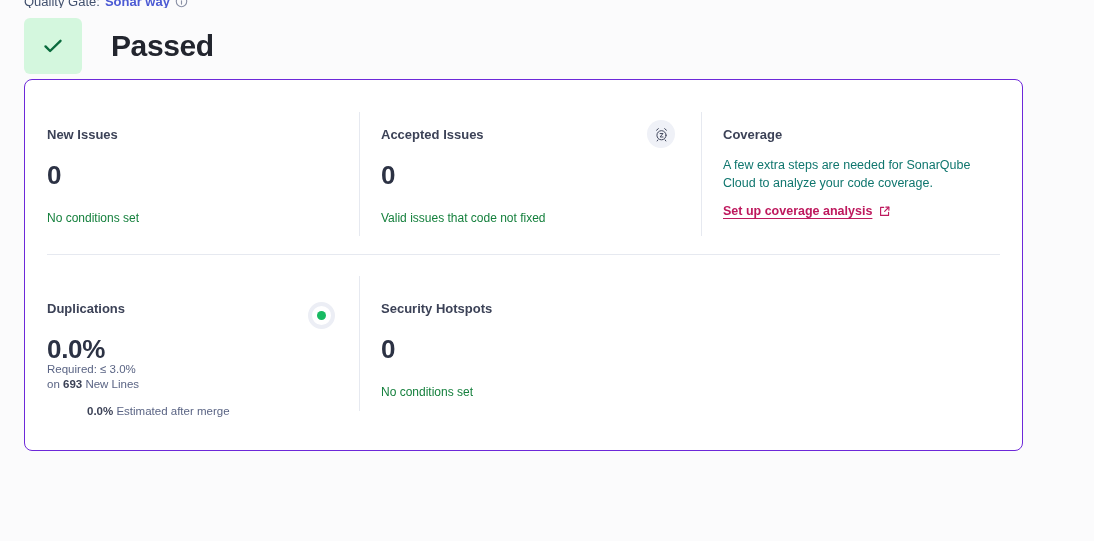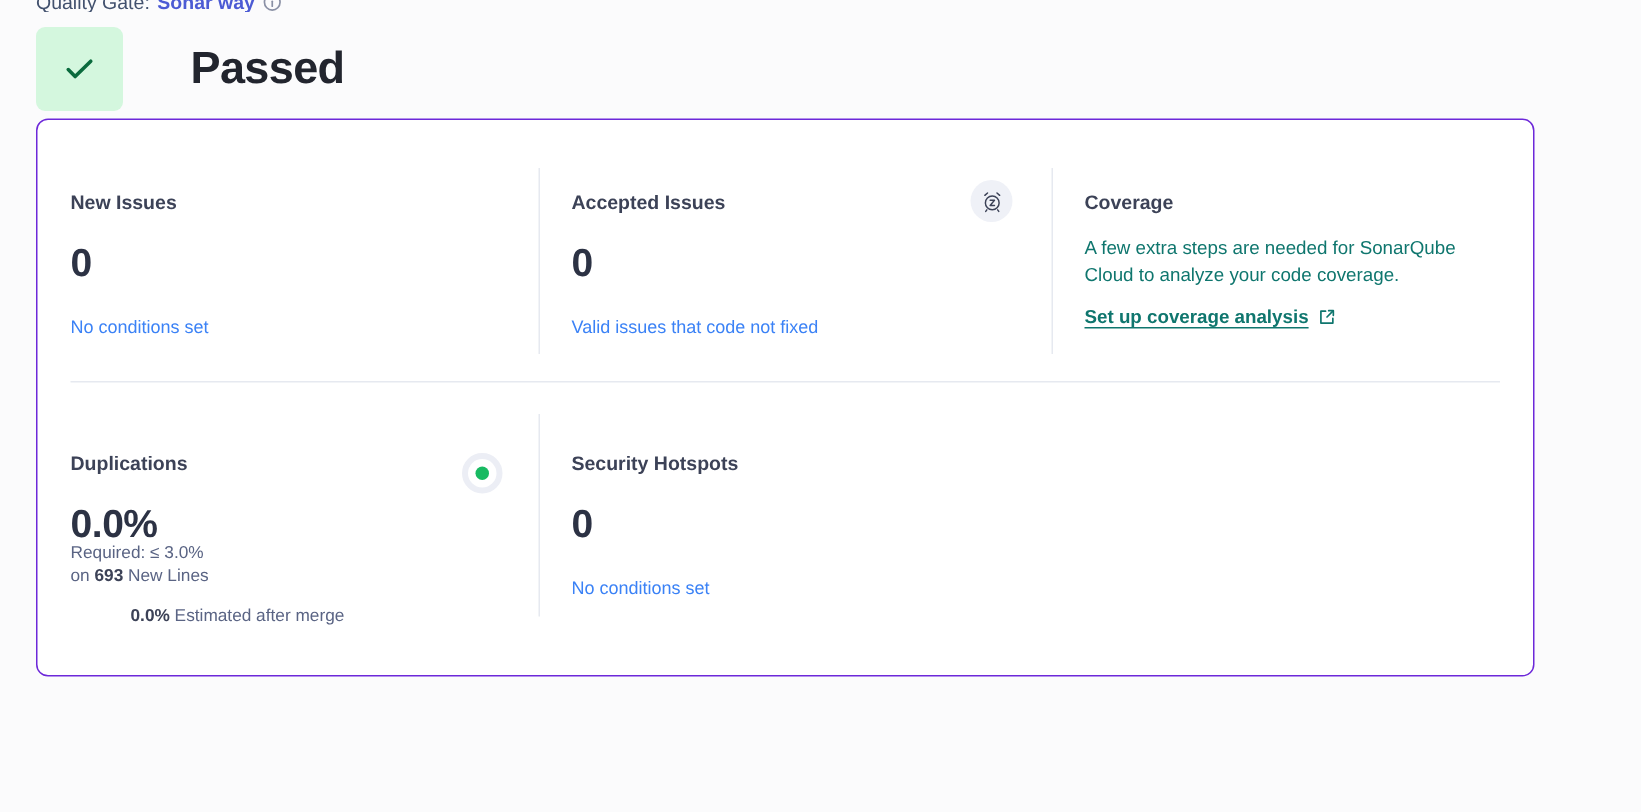--- a/index.html
+++ b/index.html
@@ -51,21 +51,21 @@
     cursor: pointer;
   }
 
   
   .status-header {
     position: absolute;
     left: 24px;
     top: 18px;
     display: flex;
     align-items: center;
-    gap: 16px;
+    gap: 0;
   }
   .status-badge {
     width: 58px;
     height: 56px;
     border-radius: 6px;
     background: #d4f7de;
     display: flex;
     align-items: center;
     justify-content: center;
     flex: none;
@@ -140,41 +140,41 @@
   .metric-value {
     font-size: 26px;
     font-weight: 700;
     color: #2c3244;
     line-height: 1;
     letter-spacing: -0.3px;
     margin-top: 21px;
   }
   .metric-sub {
     font-size: 12px;
-    color: #3b82f6;
+    color: #15803d;
     line-height: 1;
     margin-top: 24px;
   }
 
   
   .cov-body {
     font-size: 12.5px;
     color: #0f766e;
     line-height: 1.45;
     margin-top: 15px;
     max-width: 272px;
   }
   .cov-link {
     display: inline-flex;
     align-items: center;
     gap: 6px;
     margin-top: 12px;
     font-size: 12.5px;
     font-weight: 700;
-    color: #0f766e;
+    color: #be185d;
     text-decoration: underline;
     text-underline-offset: 3px;
     cursor: pointer;
   }
   .cov-link svg { display: block; }
 
   
   .snooze {
     position: absolute;
     right: 26px;

